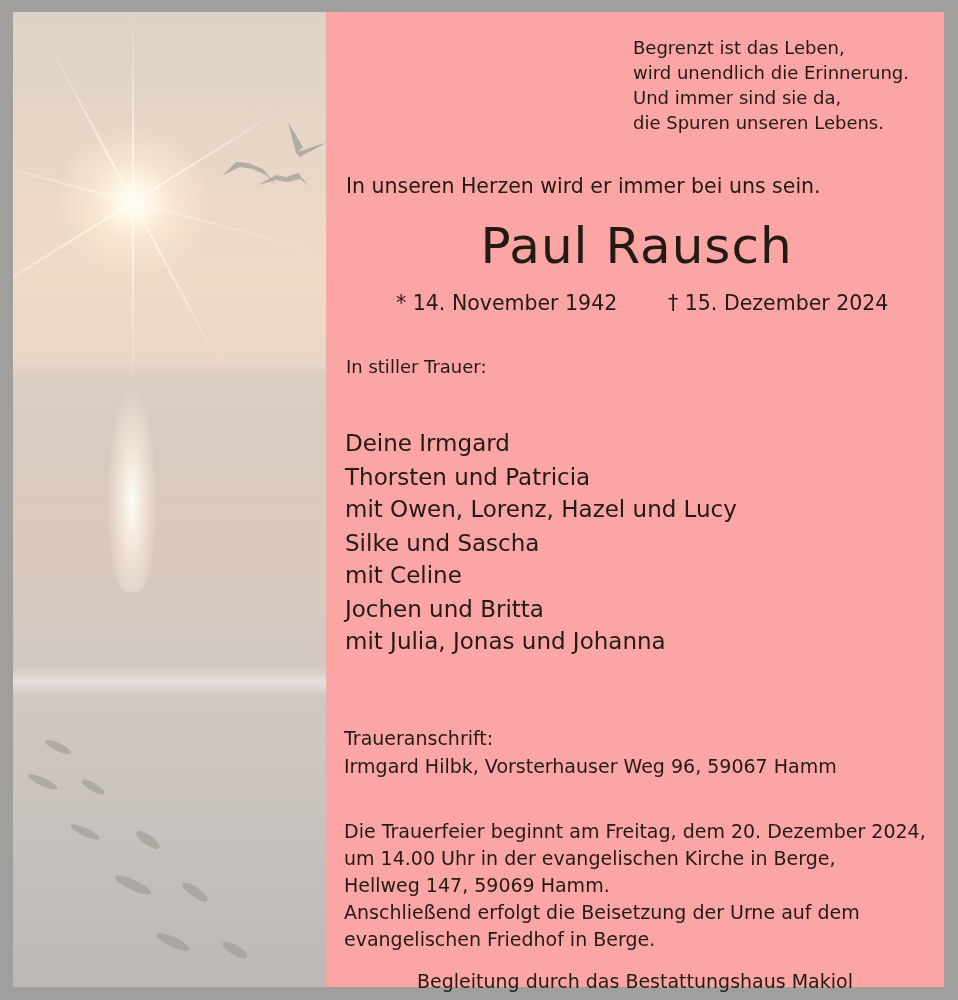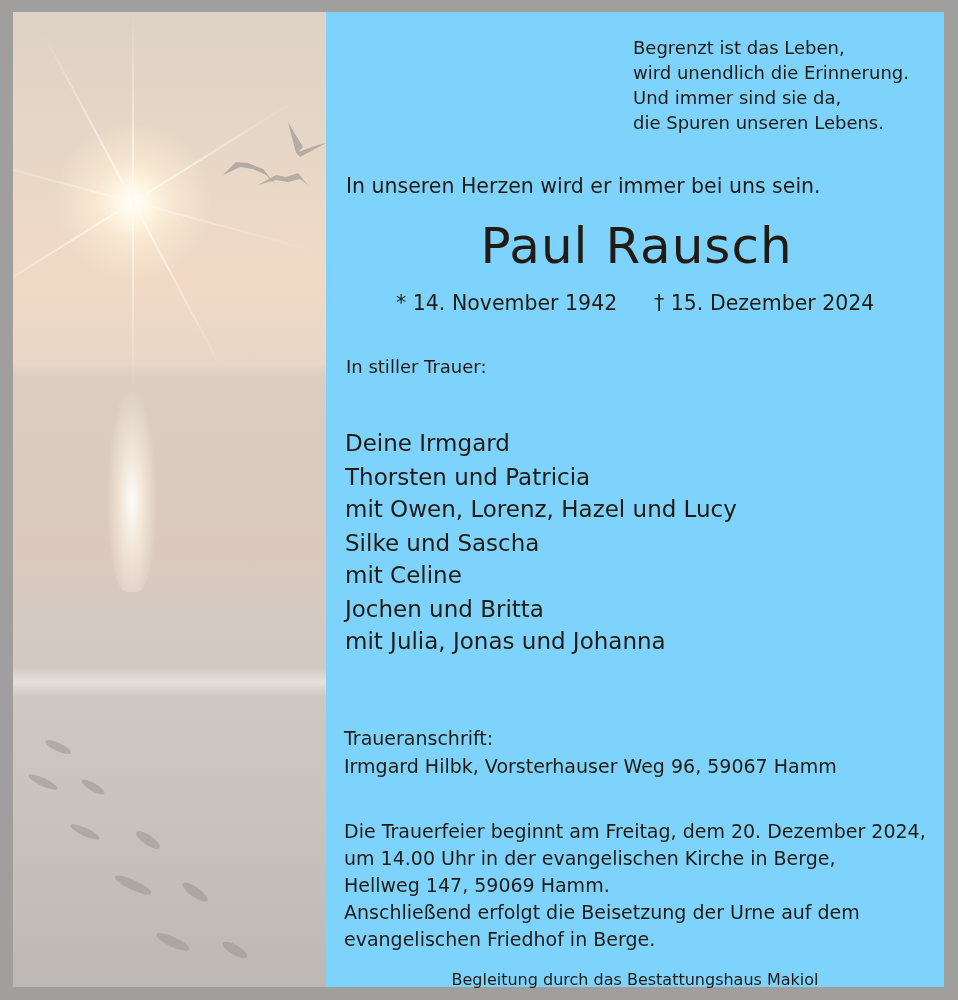--- a/index.html
+++ b/index.html
@@ -25,34 +25,34 @@
     .ray { position: absolute; left: 120px; top: 190px; width: 2px; height: 380px; margin-left: -1px; margin-top: -190px;
       background: linear-gradient(180deg, rgba(255,250,240,0) 0%, rgba(255,250,240,0.9) 50%, rgba(255,250,240,0) 100%); }
     .reflection {
       position: absolute; left: 95px; top: 380px; width: 48px; height: 200px; border-radius: 40%;
       background: radial-gradient(ellipse at 50% 55%, rgba(255,255,250,0.95) 0%, rgba(255,245,230,0.6) 35%, rgba(255,240,225,0) 75%);
     }
     .shoreline { position: absolute; left: 0; top: 655px; width: 100%; height: 30px;
       background: linear-gradient(180deg, rgba(230,225,220,0) 0%, rgba(235,230,226,0.8) 50%, rgba(200,195,190,0) 100%); }
     .bird, .foot { position: absolute; }
     .content {
-      position: relative; flex: 1; background: #7dd3fc;
+      position: relative; flex: 1; background: #fca5a5;
     }
     .poem { position: absolute; left: 307px; top: 23px; font-size: 18px; line-height: 25px; }
     .motto { position: absolute; left: 20px; top: 162px; font-size: 20.5px; }
     .name { position: absolute; left: 0; right: 0; top: 205px; text-align: center; font-size: 50px; letter-spacing: 1px; padding-left: 3px; }
     .dates { position: absolute; top: 279px; font-size: 20.5px; }
     .dates .born { left: 70px; position: absolute; white-space: nowrap; }
-    .dates .died { left: 328px; position: absolute; white-space: nowrap; }
+    .dates .died { left: 342px; position: absolute; white-space: nowrap; }
     .mourn-label { position: absolute; left: 20px; top: 344px; font-size: 18px; }
     .mourners { position: absolute; left: 19px; top: 381px; font-size: 23px; line-height: 32px; margin-top: 34px; }
     .mourners .group { margin-bottom: 2px; }
     .addr { position: absolute; left: 18px; top: 712px; font-size: 19px; line-height: 28px; }
     .ceremony { position: absolute; left: 18px; top: 806px; font-size: 19px; line-height: 27px; }
-    .footer { position: absolute; left: 0; right: 0; top: 958px; text-align: center; font-size: 16px; }
+    .footer { position: absolute; left: 0; right: 0; top: 958px; text-align: center; font-size: 19px; }
     .line { display: block; white-space: nowrap; }
   </style>
 </head>
 <body>
 
 <div class="card">
   <div class="photo">
     <div class="sun-glow"></div>
     <div class="ray" style="transform: rotate(0deg);"></div>
     <div class="ray" style="transform: rotate(-28deg);"></div>

